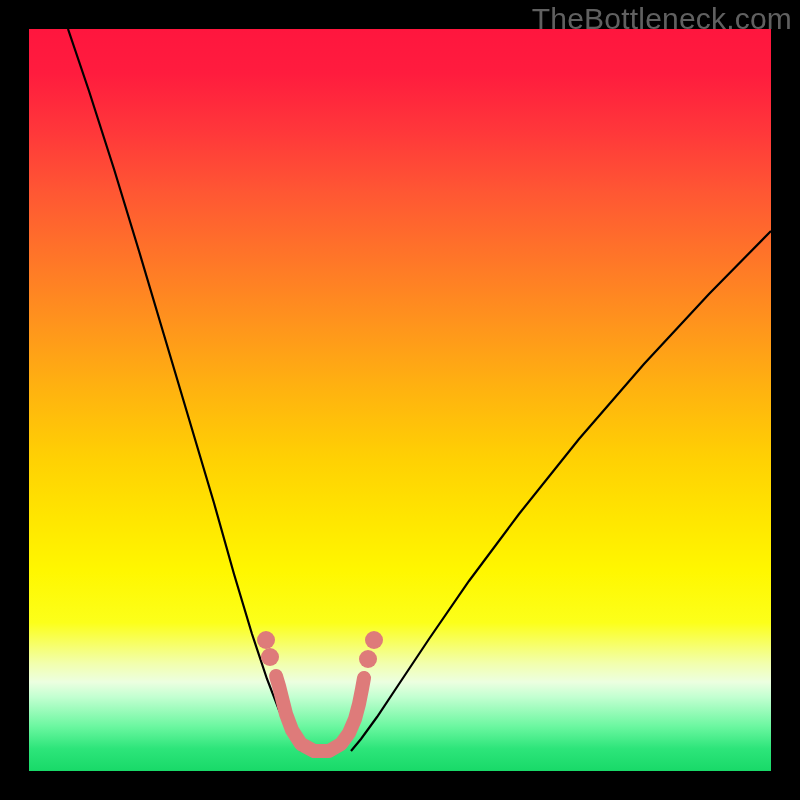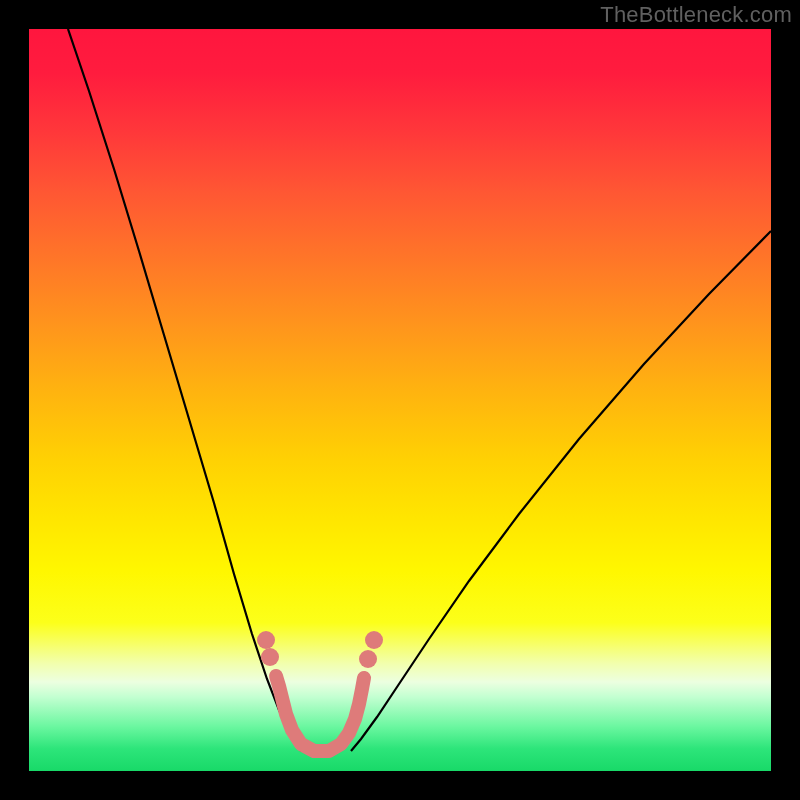--- a/index.html
+++ b/index.html
@@ -46,21 +46,21 @@
       #6bf7a0 94%,
       #2de57a 97%,
       #18d968 100%
     );
   }
   .watermark {
     position: absolute;
     top: 2px;
     right: 8px;
     color: #606060;
-    font-size: 22px;
+    font-size: 30px;
     font-weight: 500;
     letter-spacing: 0.2px;
     user-select: none;
   }
   svg.curves {
     position: absolute;
     inset: 0;
   }
 </style>
 </head>

